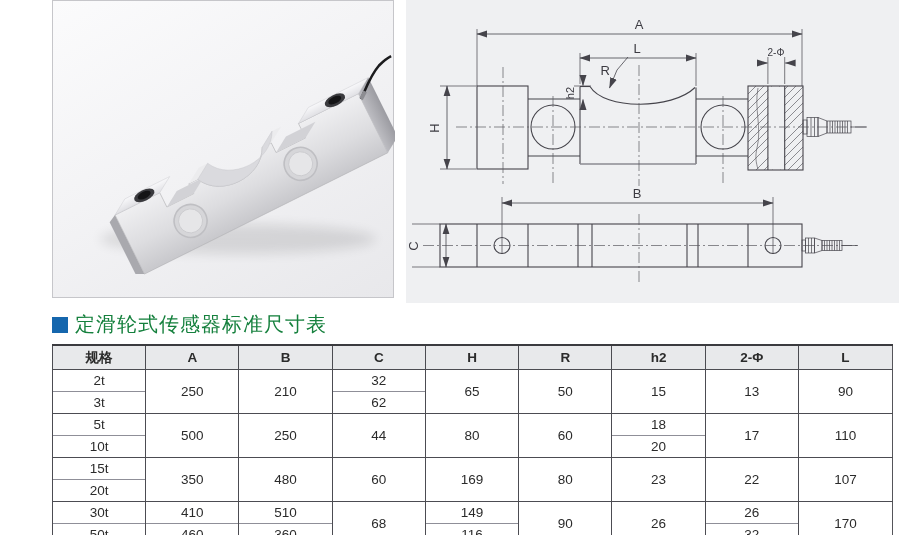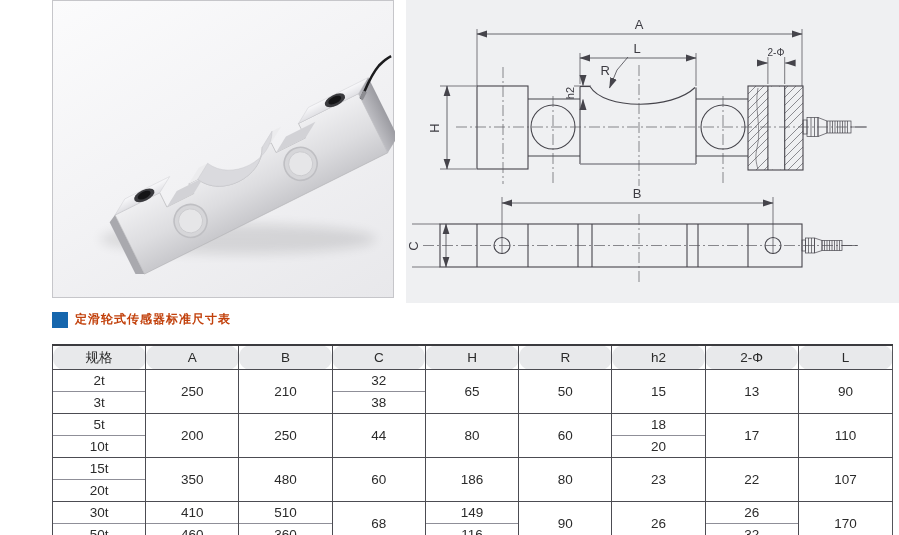--- a/index.html
+++ b/index.html
@@ -29,33 +29,33 @@
   .dim { fill:none; stroke:#45444b; stroke-width:0.8; }
   .cl  { fill:none; stroke:#5a5960; stroke-width:0.7; stroke-dasharray:11 3 2 3; }
   .ht  { fill:none; stroke:#55545a; stroke-width:0.65; }
   .lbl { fill:#3c3b42; font-family:"Liberation Sans","DejaVu Sans",sans-serif; font-size:13px; }
   .lbl-s { fill:#3c3b42; font-family:"Liberation Sans","DejaVu Sans",sans-serif; font-size:10px; }
   .lbl-m { fill:#3c3b42; font-family:"Liberation Sans","DejaVu Sans",sans-serif; font-size:11px; }
 
   
   .section-title { position:absolute; left:52px; top:311px; display:flex; align-items:center; gap:7px; }
   .title-square { width:16px; height:16px; background:#1566ad; }
-  .title-text { font-size:12px; font-weight:bold; color:#c2410c; letter-spacing:1px; }
+  .title-text { font-size:20px; font-weight:normal; color:#15803d; letter-spacing:1px; }
 
   
   .dim-table {
     position:absolute; left:52px; top:344px; width:841px;
     border-collapse:collapse; table-layout:fixed;
     font-size:13.5px; color:#2b2b2b; text-align:center;
     border-top:2px solid #3b3b3f; border-bottom:2px solid #3b3b3f;
     border-left:1px solid #55555a; border-right:1px solid #55555a;
   }
   .dim-table th {
-    background:#e8e9eb; font-weight:normal; height:21px; font-size:13.5px;
-    border-left:1px solid #4c4c52; border-bottom:1px solid #4c4c52;border-radius:12px;
+    background:#e8e9eb; font-weight:bold; height:21px; font-size:13.5px;
+    border-left:1px solid #4c4c52; border-bottom:1px solid #4c4c52;
   }
   .dim-table td {
     height:19px;
     border-left:1px solid #4c4c52; border-top:1px solid #9097a0;
   }
   .dim-table td.sp { border-top:1px solid #8f8f98;margin-top:16px; }
   .dim-table tr.grp td { border-top:1px solid #4c4c52; }
 </style>
 </head>
 <body>
@@ -316,43 +316,43 @@
         <td rowspan="2">210</td>
         <td>32</td>
         <td rowspan="2">65</td>
         <td rowspan="2">50</td>
         <td rowspan="2">15</td>
         <td rowspan="2">13</td>
         <td rowspan="2">90</td>
       </tr>
       <tr>
         <td class="sp">3t</td>
-        <td class="sp">38</td>
+        <td class="sp">62</td>
       </tr>
       <tr class="grp">
         <td>5t</td>
-        <td rowspan="2">200</td>
+        <td rowspan="2">500</td>
         <td rowspan="2">250</td>
         <td rowspan="2">44</td>
         <td rowspan="2">80</td>
         <td rowspan="2">60</td>
         <td>18</td>
         <td rowspan="2">17</td>
         <td rowspan="2">110</td>
       </tr>
       <tr>
         <td class="sp">10t</td>
         <td class="sp">20</td>
       </tr>
       <tr class="grp">
         <td>15t</td>
         <td rowspan="2">350</td>
         <td rowspan="2">480</td>
         <td rowspan="2">60</td>
-        <td rowspan="2">186</td>
+        <td rowspan="2">169</td>
         <td rowspan="2">80</td>
         <td rowspan="2">23</td>
         <td rowspan="2">22</td>
         <td rowspan="2">107</td>
       </tr>
       <tr>
         <td class="sp">20t</td>
       </tr>
       <tr class="grp">
         <td>30t</td>

